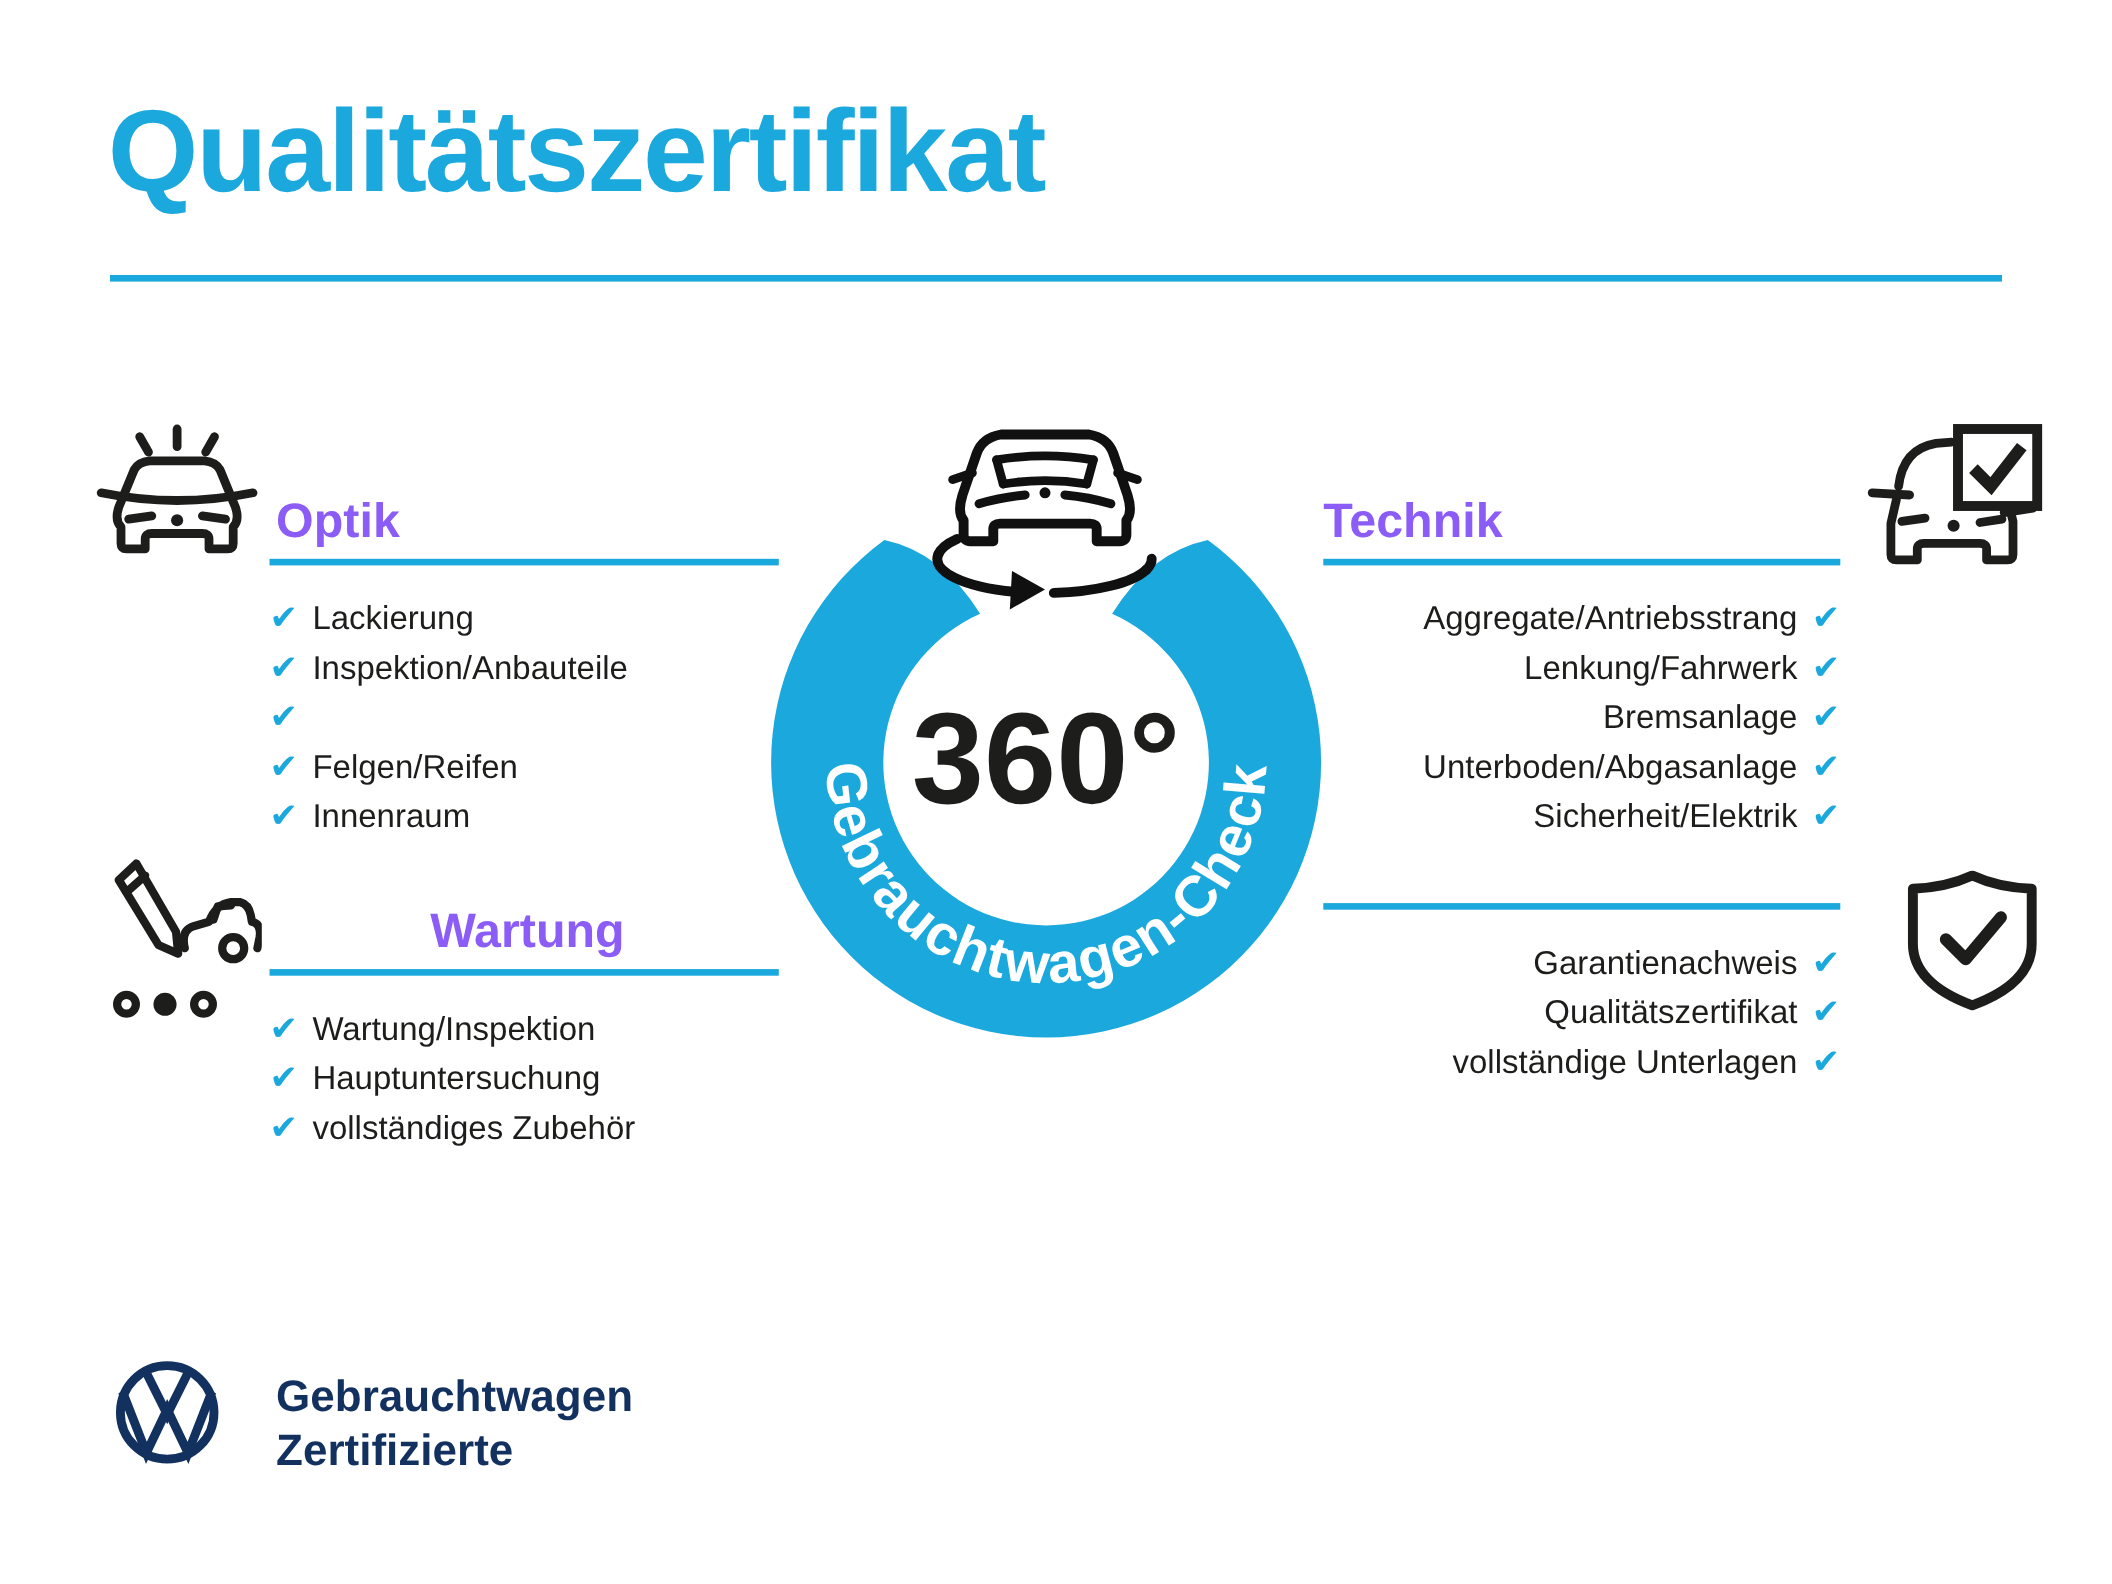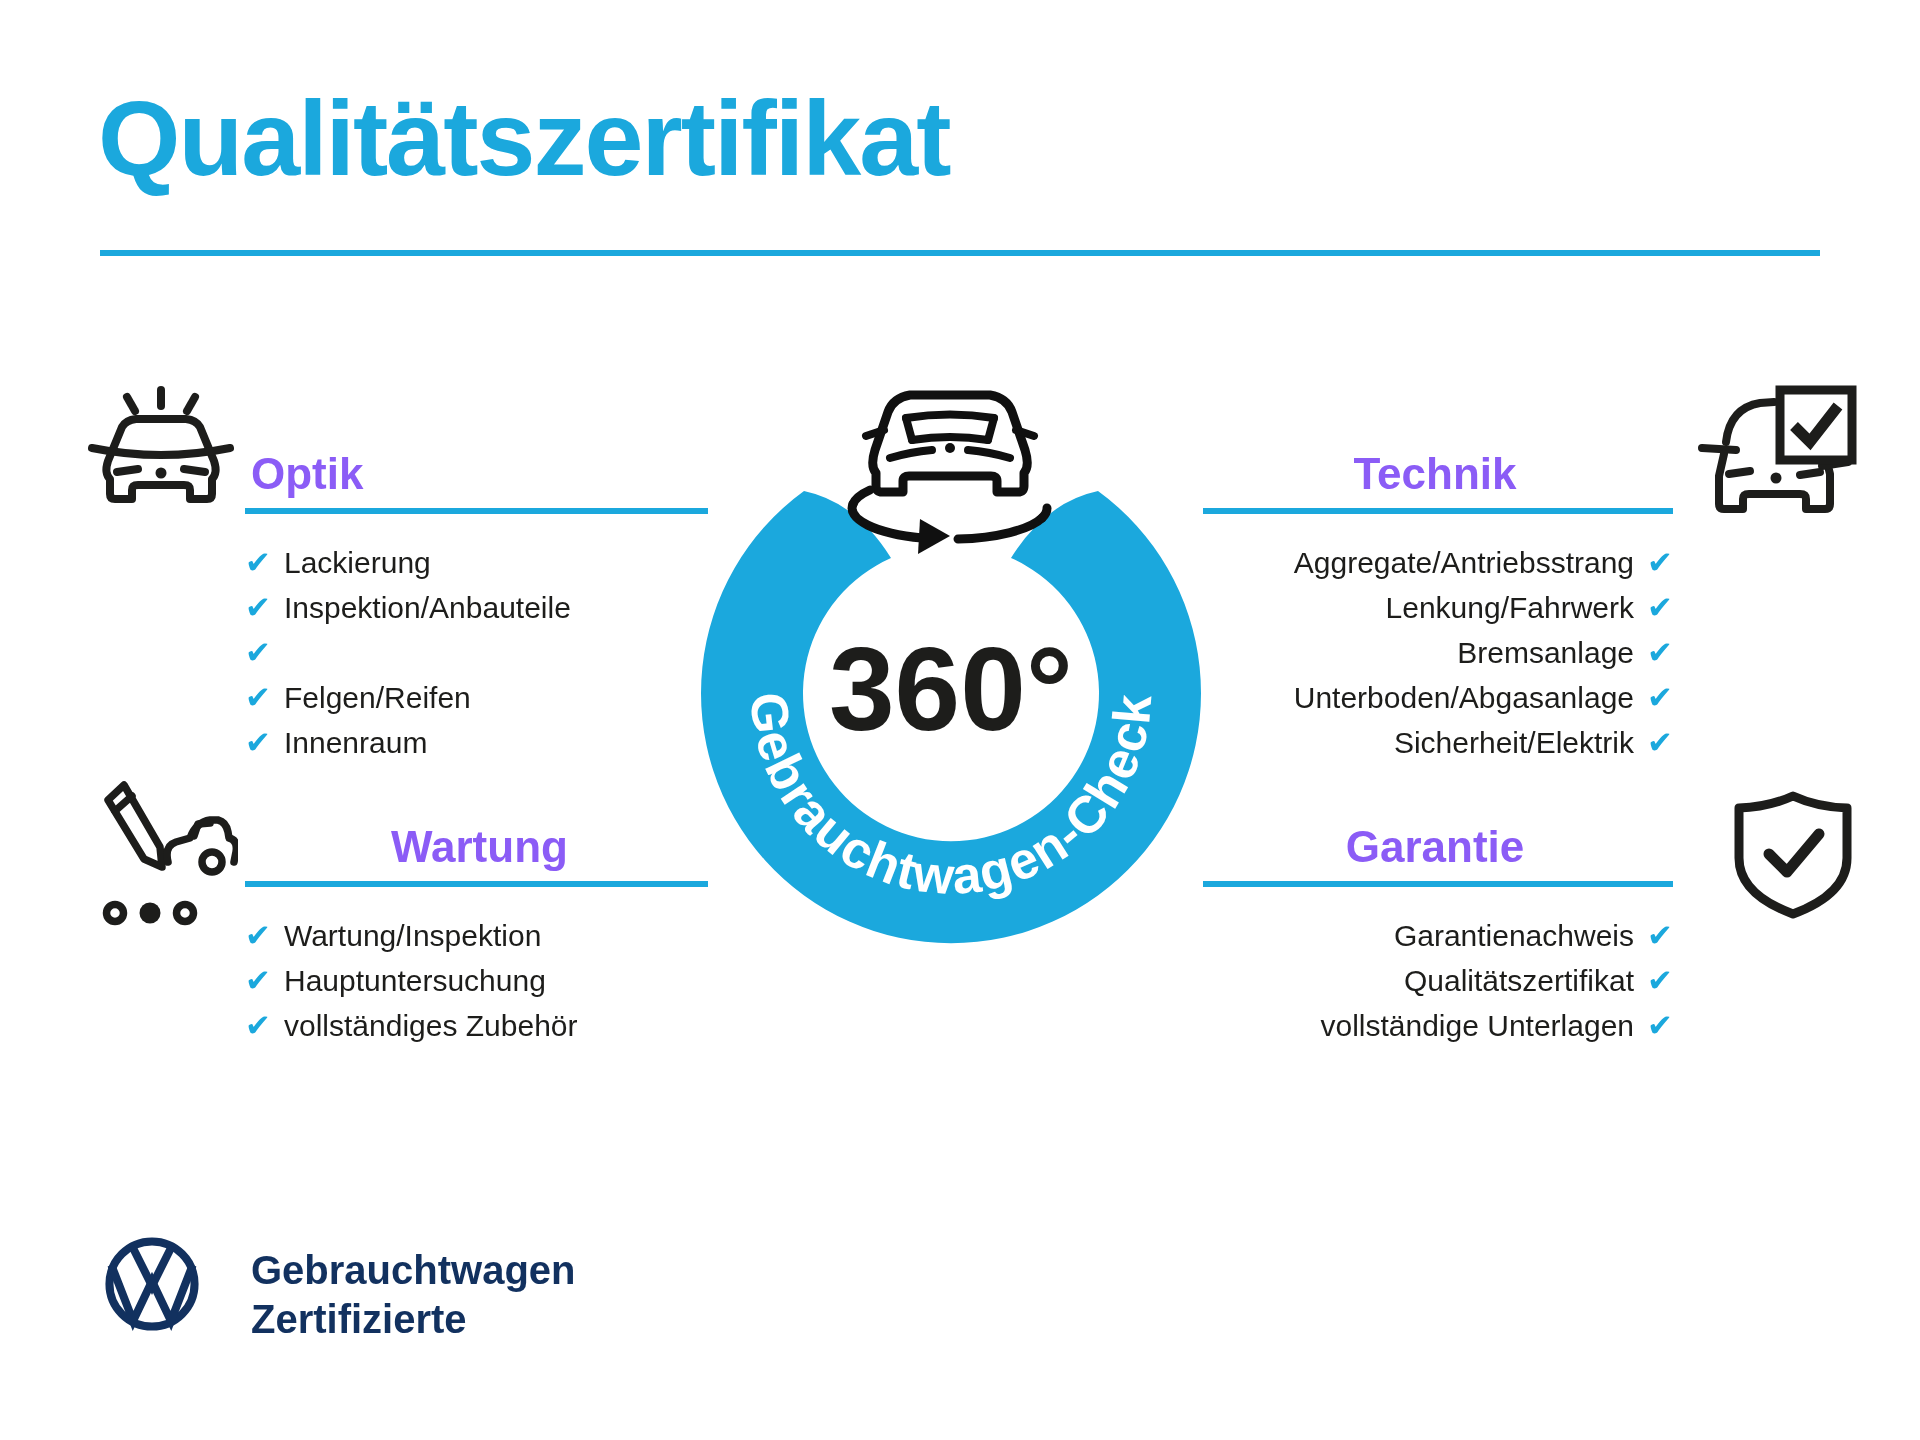--- a/index.html
+++ b/index.html
@@ -9,21 +9,21 @@
   .title{position:absolute;left:98px;top:78px;font-size:106px;font-weight:bold;
          color:#1ba8dd;letter-spacing:-2px;}
   .title-rule{position:absolute;left:100px;top:250px;width:1720px;height:6px;background:#1ba8dd;}
   
   .section{position:absolute;width:463px;}
   .section h2{margin:0 0 8px 6px;font-size:44px;line-height:52px;font-weight:bold;color:#8b5cf6;}
   .section .rule{height:6px;background:#1ba8dd;}
   .section ul{list-style:none;margin:26px 0 0 0;padding:0;}
   .section li{height:45px;display:flex;align-items:center;gap:13px;font-size:30px;color:#1d1d1b;}
   .section.right{width:470px;}
-  .section.right h2{text-align:center;margin:0 6px 8px 0;}
+  .section.right h2{text-align:left;margin:0 6px 8px 0;}
   .section.right li{justify-content:flex-end;}
   .check{color:#1ba8dd;font-size:31px;font-weight:bold;font-family:"DejaVu Sans", sans-serif;line-height:1;}
   #optik{left:245px;top:448px;}
   #wartung{left:245px;top:821px;text-align:center;}
   #technik{left:1203px;top:448px;}
   #garantie{left:1203px;top:821px;}
   
   .icon{position:absolute;}
   #optik-icon{left:86px;top:382px;}
   #wartung-icon{left:88px;top:770px;}
@@ -157,21 +157,20 @@
   </div>
 
   <svg class="icon" id="garantie-icon" width="142" height="136" viewBox="0 0 142 136">
     <g stroke="#1d1d1b" fill="none" stroke-linecap="round" stroke-linejoin="round">
       <path stroke-width="9" d="M71 10 Q95 21 125 22 L125 72 Q125 108 71 128 Q17 108 17 72 L17 22 Q47 21 71 10 Z"></path>
       <path stroke-width="11" d="M47 68 L65 86 L97 48"></path>
     </g>
   </svg>
 
   <div class="section right" id="garantie">
-    <h2>Garantie</h2>
     <div class="rule"></div>
     <ul>
       <li>
           <span>Garantienachweis</span>
           <span class="check">✔</span>
         </li>
       <li>
           <span>Qualitätszertifikat</span>
           <span class="check">✔</span>
         </li>

